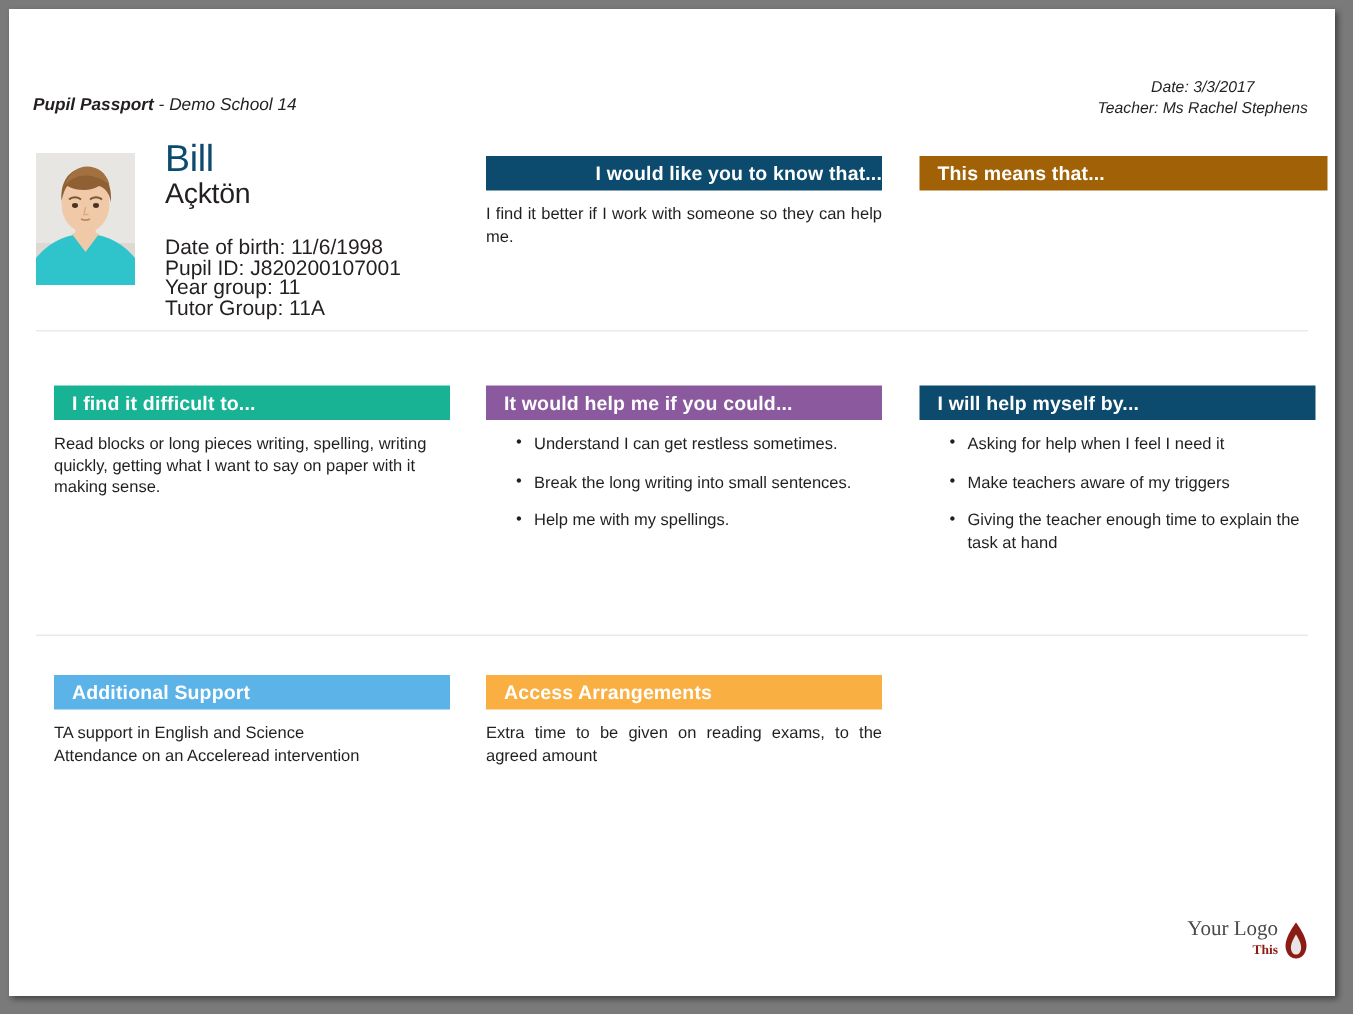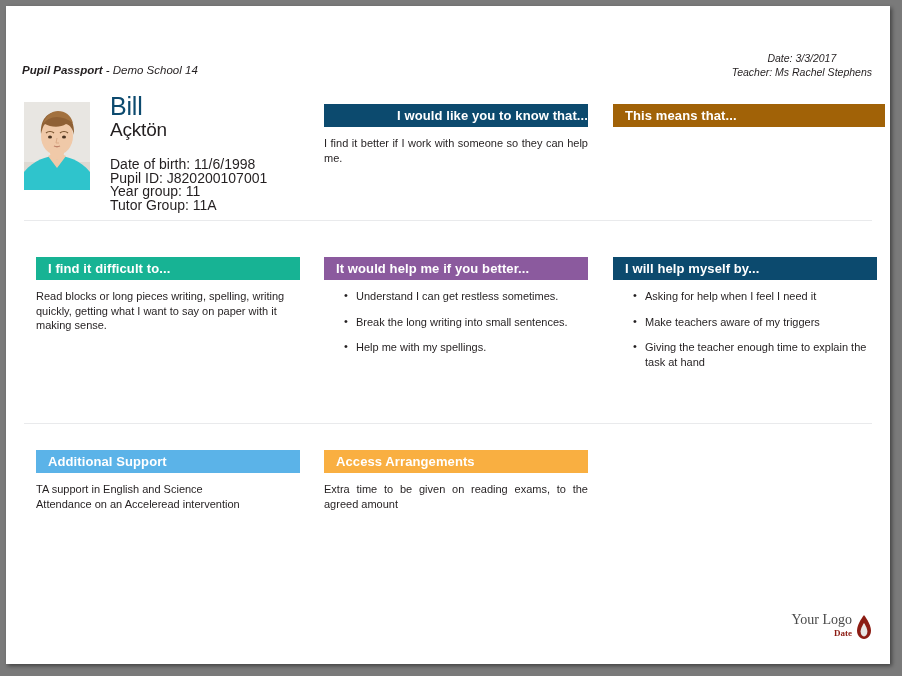--- a/index.html
+++ b/index.html
@@ -258,21 +258,21 @@
     </div>
 
     <div class="rule" style="top:214px;"></div>
 
     <div class="panel" style="left:30px; top:251px; width:264px;">
       <div class="panel-head" style="background:#17B394;">I find it difficult to...</div>
       <div class="panel-body">Read blocks or long pieces writing, spelling, writing quickly, getting what I want to say on paper with it making sense.</div>
     </div>
 
     <div class="panel" style="left:318px; top:251px; width:264px;">
-      <div class="panel-head" style="background:#8B5A9E;">It would help me if you better...</div>
+      <div class="panel-head" style="background:#8B5A9E;">It would help me if you could...</div>
       <div class="panel-body">
         <ul>
           <li>Understand I can get restless sometimes.</li>
           <li>Break the long writing into small sentences.</li>
           <li>Help me with my spellings.</li>
         </ul>
       </div>
     </div>
 
     <div class="panel" style="left:607px; top:251px; width:264px;">
@@ -296,21 +296,21 @@
       </div>
     </div>
 
     <div class="panel" style="left:318px; top:444px; width:264px;">
       <div class="panel-head" style="background:#F9AF41;">Access Arrangements</div>
       <div class="panel-body justify">Extra time to be given on reading exams, to the agreed amount</div>
     </div>
 
     <div class="logo">
       <div class="logo-text">Your Logo</div>
-      <div class="logo-sub">Date</div>
+      <div class="logo-sub">This</div>
       <div class="logo-mark">
         <svg width="20" height="28" viewBox="0 0 20 28" xmlns="http://www.w3.org/2000/svg">
           <path d="M10 1 C10 1 3 10 3 16.5 C3 21.4 6.1 25 10 25 C13.9 25 17 21.4 17 16.5 C17 10 10 1 10 1 Z" fill="#8c1c13"></path>
           <path d="M10 9 C10 9 6.6 14 6.6 17.6 C6.6 20.4 8.1 22.4 10 22.4 C11.9 22.4 13.4 20.4 13.4 17.6 C13.4 14 10 9 10 9 Z" fill="#e8e6e4"></path>
         </svg>
       </div>
     </div>
 
   </div>
 </div>

